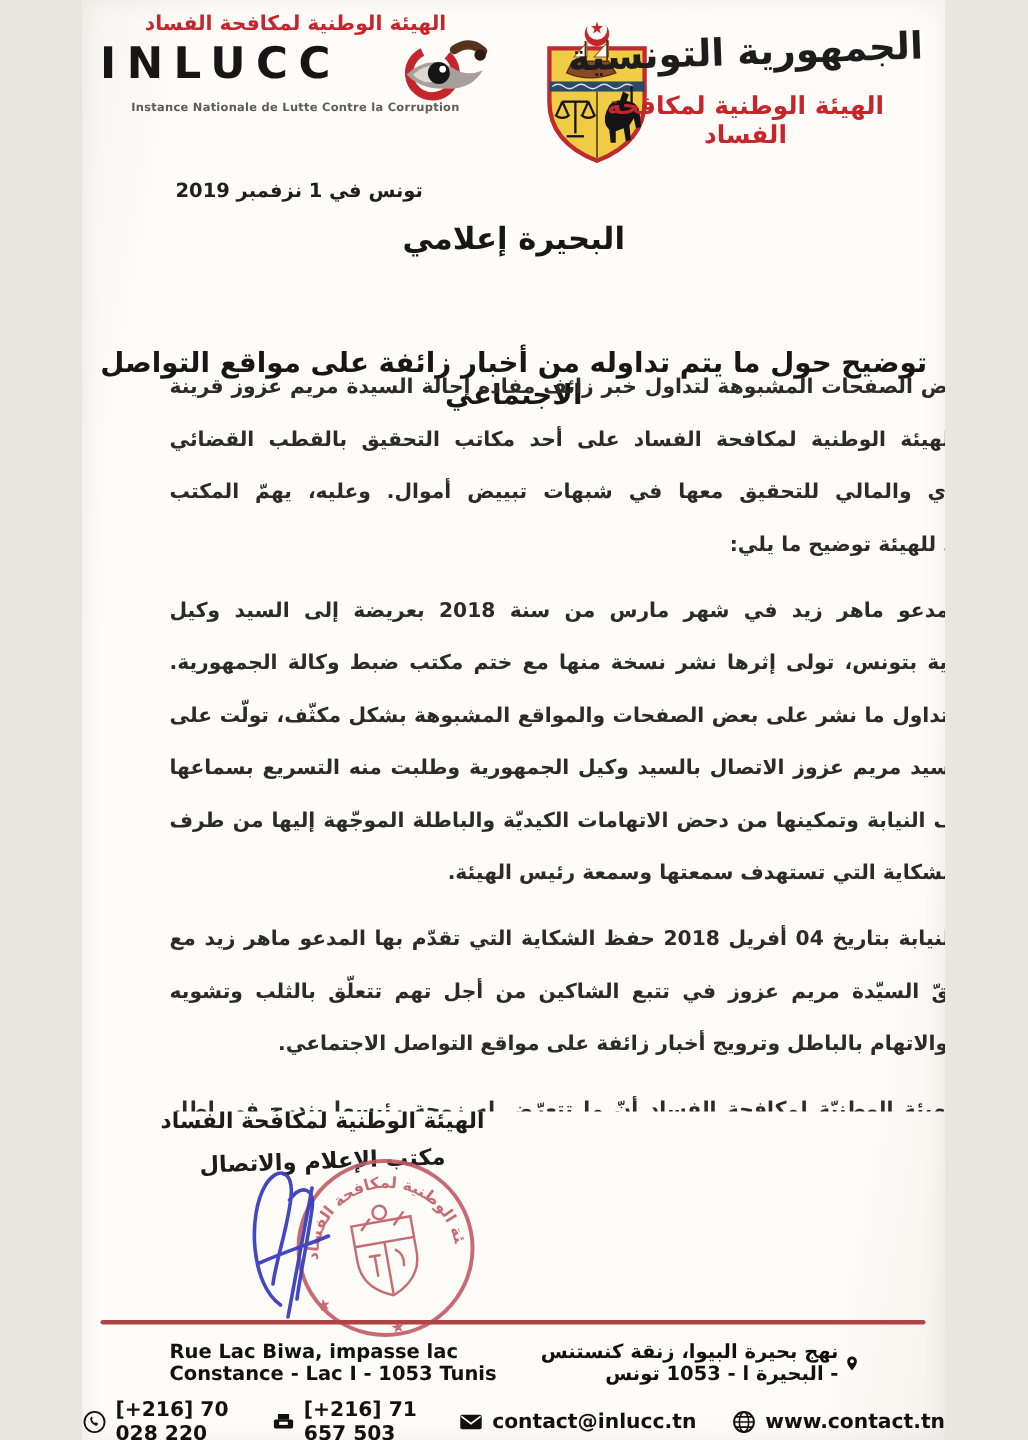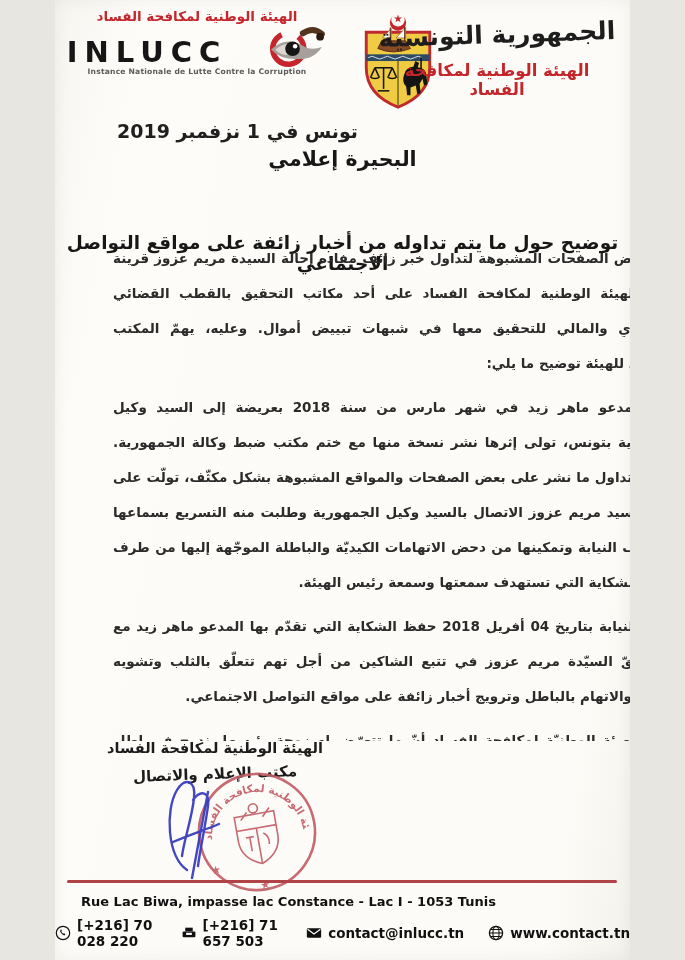--- a/index.html
+++ b/index.html
@@ -5,46 +5,46 @@
   html,body{margin:0;padding:0;background:#e8e6e0;}
   .page{
     position:relative;width:575px;height:960px;margin:0 auto;
     background:linear-gradient(100deg,#f7f5f0 0%,#fdfcf9 12%,#fcfbf7 88%,#f4f2ec 100%);
     overflow:hidden;font-family:"DejaVu Sans","Liberation Sans",sans-serif;color:#262626;
     box-shadow:inset 0 0 18px rgba(0,0,0,0.06);
   }
   
   .logo-left{position:absolute;left:26px;top:8px;width:232px;text-align:center;}
   .logo-ar{color:#c4262c;font-size:13.5px;font-weight:bold;direction:rtl;line-height:1.2;}
-  .logo-row{display:flex;align-items:flex-end;justify-content:center;margin-top:1px;gap:44px;}
+  .logo-row{display:flex;align-items:flex-start;justify-content:center;margin-top:1px;gap:44px;}
   .logo-acronym{font-size:29px;font-weight:bold;letter-spacing:7px;color:#161616;white-space:nowrap;}
   .logo-eye{width:62px;height:44px;margin-left:-6px;flex:0 0 auto;}
   .logo-fr{font-size:7.6px;font-weight:bold;color:#5c5c5c;letter-spacing:0.2px;margin-top:-2px;white-space:nowrap;}
   .emblem{position:absolute;left:297px;top:12px;width:92px;height:100px;}
   .hdr-right{position:absolute;right:14px;top:20px;width:238px;text-align:center;}
   .callig{font-size:25px;font-weight:bold;color:#1d1d1d;direction:rtl;transform:rotate(-2deg);font-family:"DejaVu Sans",sans-serif;}
   .org-red{color:#c4262c;font-size:16.5px;font-weight:bold;direction:rtl;margin-top:12px;}
   
-  .date-line{position:absolute;left:62px;top:120px;font-size:19px;font-weight:bold;direction:rtl;color:#1f1f1f;}
+  .date-line{position:absolute;left:62px;top:120px;font-size:13px;font-weight:bold;direction:rtl;color:#1f1f1f;}
   .doc-title{position:absolute;top:147px;left:0;width:100%;text-align:center;font-size:20.5px;font-weight:bold;direction:rtl;color:#171717;}
   .doc-subtitle{position:absolute;top:184px;left:0;width:100%;text-align:center;font-size:18.5px;font-weight:bold;direction:rtl;color:#171717;margin-top:48px;}
   
   .body-text{position:absolute;top:241px;left:58px;width:572px;height:500px;overflow:hidden;
     direction:rtl;text-align:justify;font-size:13.5px;font-weight:bold;line-height:35px;color:#2b2b2b;}
   .body-text p{margin:0 0 9px 0;}
   
   .sig-block{position:absolute;left:50px;top:740px;width:220px;text-align:center;direction:rtl;color:#1c1c1c;}
   .sig-org{font-size:14.5px;font-weight:bold;}
   .sig-office{font-size:15px;font-weight:bold;margin-top:9px;transform:rotate(-2deg);}
   .stamp{position:absolute;left:138px;top:768px;width:128px;height:128px;transform:rotate(-10deg);opacity:0.9;}
   .sig-ink{position:absolute;left:104px;top:772px;width:88px;height:112px;opacity:0.95;}
   
   .red-rule{position:absolute;top:880px;left:12px;right:13px;height:3px;background:#b04345;border-radius:2px;}
   .footer{position:absolute;top:894px;left:0;right:0;color:#111;}
-  .f-line1{display:flex;justify-content:space-between;align-items:center;padding:0 26px;}
+  .f-line1{display:flex;justify-content:space-between;align-items:center;padding:0 58px;}
   .addr-fr{font-size:13px;font-weight:bold;}
   .addr-ar-row{display:flex;align-items:center;gap:5px;}
   .addr-ar{font-size:13px;font-weight:bold;direction:rtl;}
   .f-line2{margin-top:8px;display:flex;justify-content:center;align-items:center;gap:24px;}
   .f-item{display:flex;align-items:center;gap:6px;font-size:13.5px;font-weight:bold;}
   .f-icon{width:16px;height:16px;flex:0 0 auto;}
   .pin-icon{width:14px;height:18px;}
 </style>
 </head>
 <body>
@@ -145,20 +145,27 @@
              M34,28 C42,17 51,20 49,34 C46,56 41,78 39,94
              M49,20 L33,106
              M14,70 C32,62 46,58 60,52" stroke="#3a3ec0" stroke-width="2.4" fill="none" stroke-linecap="round"></path>
   </svg>
 
   <div class="red-rule"></div>
 
   <div class="footer">
     <div class="f-line1">
       <span class="addr-fr">Rue Lac Biwa, impasse lac Constance - Lac I - 1053 Tunis</span>
+      <span class="addr-ar-row">
+        <span class="addr-ar">نهج بحيرة البيوا، زنقة كنستنس - البحيرة ا - 1053 تونس</span>
+        <svg class="pin-icon" viewBox="0 0 14 18">
+          <path d="M7,1 C3.9,1 1.4,3.5 1.4,6.6 c0,4.2 5.6,10.4 5.6,10.4 s5.6,-6.2 5.6,-10.4 C12.6,3.5 10.1,1 7,1 z" fill="#111"></path>
+          <circle cx="7" cy="6.4" r="2.2" fill="#fff"></circle>
+        </svg>
+      </span>
     </div>
     <div class="f-line2">
       <span class="f-item">
         <svg class="f-icon" viewBox="0 0 16 16">
           <circle cx="8" cy="8" r="6.7" fill="none" stroke="#111" stroke-width="1.2"></circle>
           <path d="M5.2,5.6 C5,7.4 6.8,9.6 9.2,10.6 l1.3,-1.4 -1.5,-1 -0.8,0.5 c-0.9,-0.6 -1.6,-1.4 -1.9,-2.3 l0.6,-0.7 -0.9,-1.5 z" fill="#111"></path>
         </svg>
         <span>[+216] 70 028 220</span>
       </span>
       <span class="f-item">

